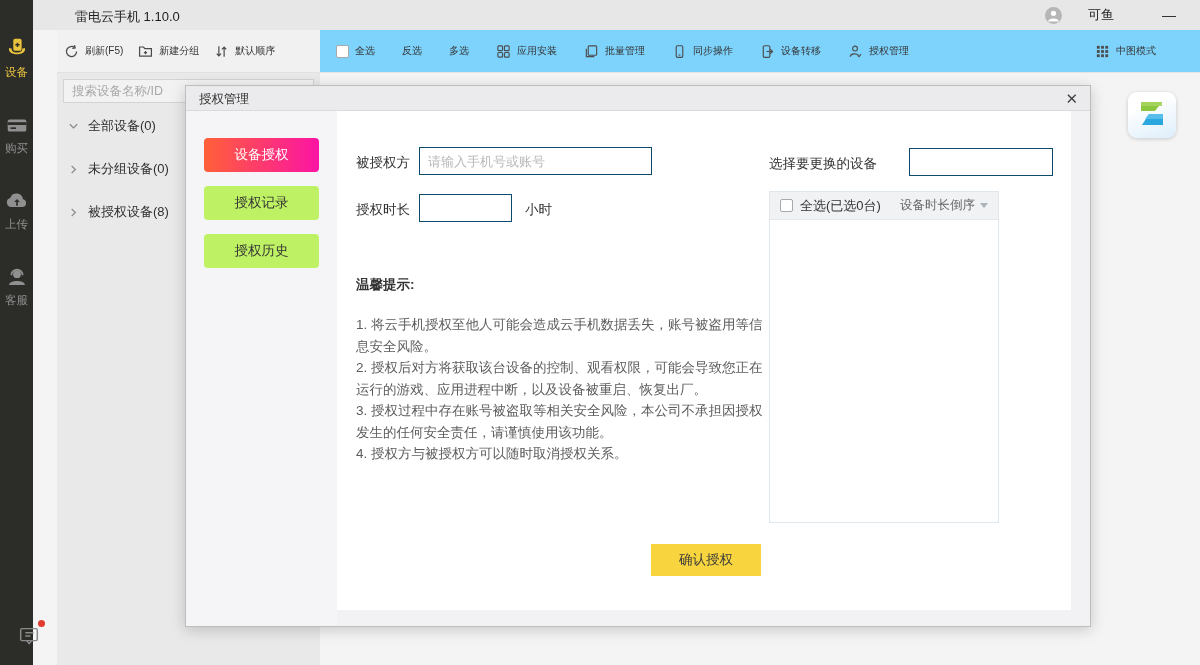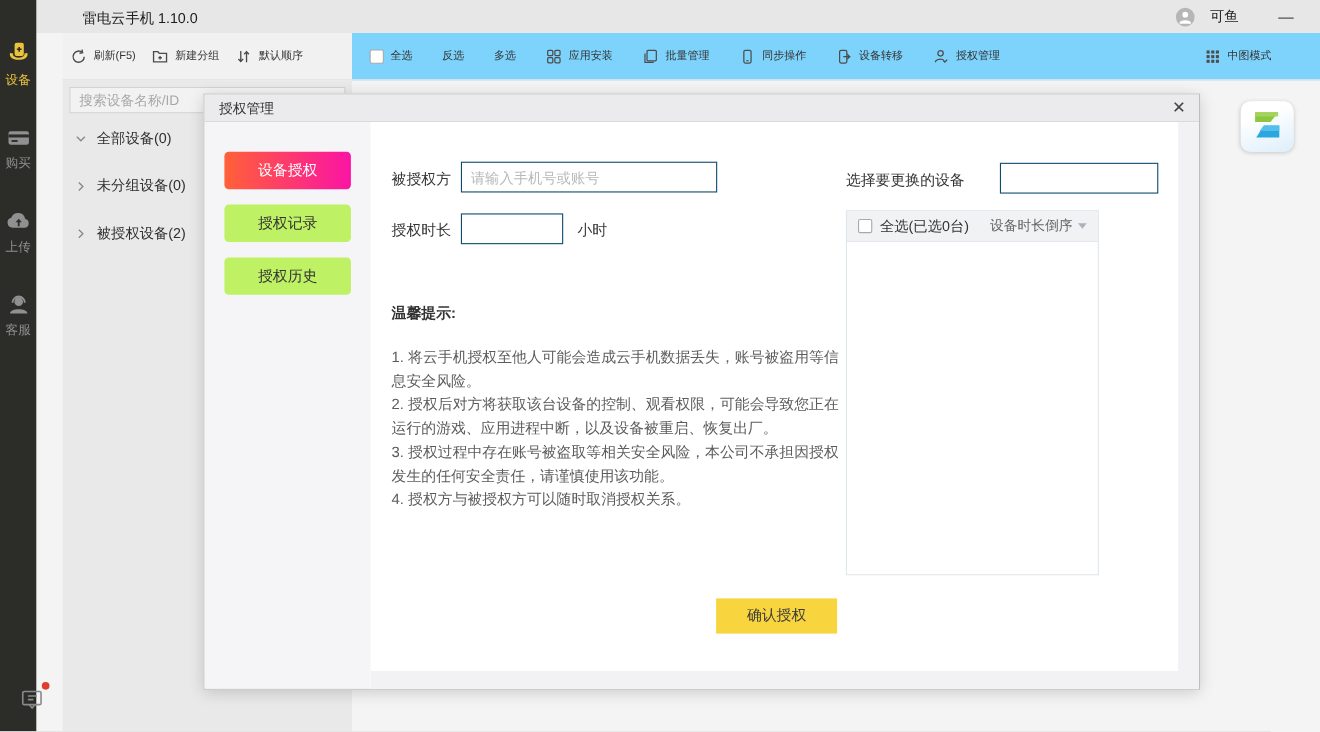--- a/index.html
+++ b/index.html
@@ -5,21 +5,21 @@
   * { box-sizing: border-box; margin: 0; padding: 0; }
   html,body { background:#d8d8d8; }
   .screen {
     position: relative; width: 1200px; height: 665px; overflow: hidden;
     font-family: "Liberation Sans", "DejaVu Sans", sans-serif;
     background: #f4f4f4; color:#333;
   }
   
   .titlebar { position:absolute; left:0; top:0; width:1200px; height:30px; background:#e7e7e7; z-index:1; }
   .app-title { position:absolute; left:75px; top:8px; font-size:13px; color:#1d1d1d; }
-  .tb-right { position:absolute; right:24px; top:0; height:30px; display:flex; align-items:center; gap:14px; }
+  .tb-right { position:absolute; right:24px; top:0; height:30px; display:flex; align-items:center; gap:26px; }
   .avatar { width:17px; height:17px; border-radius:50%; background:#b6b6b6; position:relative; overflow:hidden; }
   .avatar svg { position:absolute; left:0; top:0; }
   .username { font-size:13px; color:#222; }
   .min-btn { margin-left:22px; font-size:14px; color:#333; background:none; border:none; cursor:pointer; line-height:30px; }
   
   .toolbar { position:absolute; left:57px; top:30px; width:1143px; height:43px; display:flex; z-index:1; }
   .tb-sec-left { width:263px; background:#f1f1f1; border-bottom:1px solid #e2e2e2; display:flex; align-items:center; padding-left:7px; gap:15px; }
   .tb-sec-right { flex:1; background:#7dd3fc; border-bottom:1px solid #e5e5e5; display:flex; align-items:center; padding-left:16px; gap:27px; }
   .tbtn { display:flex; align-items:center; gap:6px; font-size:10px; color:#333; background:none; border:none; cursor:pointer; font-family:inherit; white-space:nowrap; }
   .tbtn svg { display:block; }
@@ -247,21 +247,21 @@
       <div class="tree-item">
         <svg width="11" height="11" viewBox="0 0 12 12">
           <polyline points="4,2 8,6 4,10" fill="none" stroke="#8a8a8a" stroke-width="1.4"></polyline>
         </svg>
         <span>未分组设备(0)</span>
       </div>
       <div class="tree-item">
         <svg width="11" height="11" viewBox="0 0 12 12">
           <polyline points="4,2 8,6 4,10" fill="none" stroke="#8a8a8a" stroke-width="1.4"></polyline>
         </svg>
-        <span>被授权设备(2)</span>
+        <span>被授权设备(8)</span>
       </div>
     </div>
   </div>
 
   <button class="float-logo">
     <svg width="46" height="44" viewBox="0 0 46 44">
       <polygon points="12,10 33,10 26,19 12,19" fill="#8dc63f"></polygon>
       <polygon points="12,10 33,10 33,14 12,14" fill="#a5d45e" opacity="0.9"></polygon>
       <polygon points="20,22 34,22 34,33 13,33" fill="#2ba7df"></polygon>
       <polygon points="20,22 34,22 34,27 16,27" fill="#5cc1ec" opacity="0.9"></polygon>

